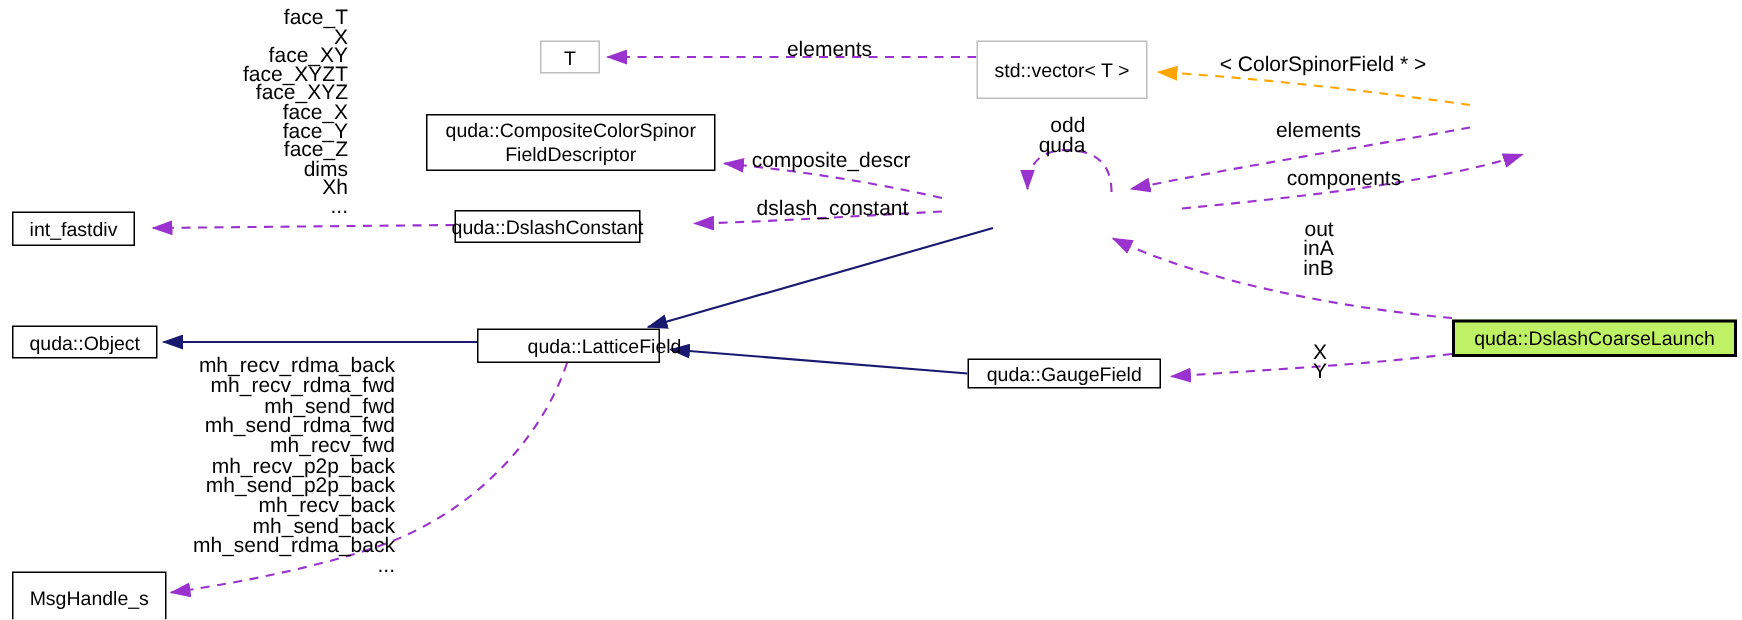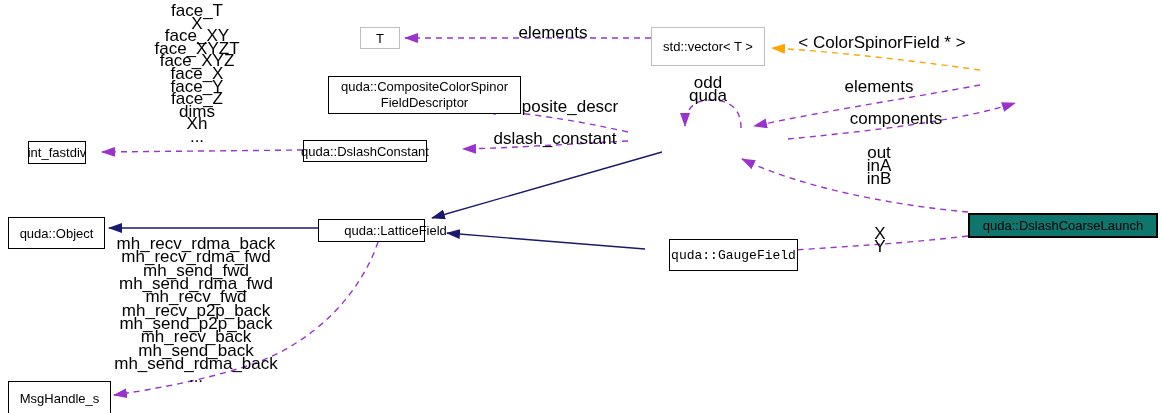--- a/index.html
+++ b/index.html
@@ -7,24 +7,24 @@
     position:relative;width:1161px;height:413px;background:#ffffff;
     font-family:"Liberation Sans",sans-serif;color:#000;overflow:hidden;
   }
   .edge-layer{position:absolute;left:0;top:0;width:1161px;height:413px;}
   .node{
     position:absolute;box-sizing:border-box;background:#fff;border:1.5px solid #000;
     display:flex;align-items:center;justify-content:center;text-align:center;
     font-size:13px;line-height:15px;white-space:pre-line;cursor:default;
   }
   .node--template{border:1px solid #bebebe;}
-  .node--main{background:#0f766e;border:2px solid #000;}
+  .node--main{background:#bef264;border:2px solid #000;}
   .elabel{
-    position:absolute;transform:translateX(-50%);text-align:center;
-    font-size:17px;line-height:13px;white-space:pre-line;
+    position:absolute;transform:translateX(-50%);text-align:right;
+    font-size:14px;line-height:13px;white-space:pre-line;
   }
 </style>
 </head>
 <body>
 
 <div class="canvas">
 
   <svg class="edge-layer" width="1161" height="413" viewBox="0 0 1161 413" xmlns="http://www.w3.org/2000/svg">
     <defs>
       <marker id="ah-p" viewBox="0 0 14 10" refX="13" refY="5" markerWidth="14" markerHeight="10" markerUnits="userSpaceOnUse" orient="auto">
@@ -87,23 +87,23 @@
 mh_recv_fwd
 mh_recv_p2p_back
 mh_send_p2p_back
 mh_recv_back
 mh_send_back
 mh_send_rdma_back
 ...</div>
 
   <div class="node node--template" style="left:360px;top:27px;width:40px;height:22px;">T</div>
   <div class="node node--template" style="left:651px;top:27px;width:114px;height:39px;">std::vector&lt; T &gt;</div>
-  <div class="node" style="left:284px;top:76px;width:193px;height:38px;line-height:16px;margin-left:44px;">quda::CompositeColorSpinor
+  <div class="node" style="left:284px;top:76px;width:193px;height:38px;line-height:16px;">quda::CompositeColorSpinor
 FieldDescriptor</div>
   <div class="node" style="left:303px;top:140px;width:124px;height:22px;">quda::DslashConstant</div>
-  <div class="node" style="left:28px;top:141px;width:58px;height:23px;">int_fastdiv</div>
-  <div class="node" style="left:8px;top:217px;width:97px;height:32px;">quda::Object</div>
-  <div class="node" style="left:318px;top:219px;width:107px;height:23px;padding-left:48px;">quda::LatticeField</div>
-  <div class="node" style="left:669px;top:239px;width:129px;height:32px;font-family:Liberation Mono, monospace;">quda::GaugeField</div>
+  <div class="node" style="left:8px;top:141px;width:82px;height:23px;">int_fastdiv</div>
+  <div class="node" style="left:8px;top:217px;width:97px;height:22px;">quda::Object</div>
+  <div class="node" style="left:318px;top:219px;width:122px;height:23px;padding-left:48px;">quda::LatticeField</div>
+  <div class="node" style="left:645px;top:239px;width:129px;height:20px;">quda::GaugeField</div>
   <div class="node node--main" style="left:968px;top:213px;width:190px;height:25px;">quda::DslashCoarseLaunch</div>
   <div class="node" style="left:8px;top:381px;width:103px;height:35px;">MsgHandle_s</div>
 
 </div>
 
 </body></html>

